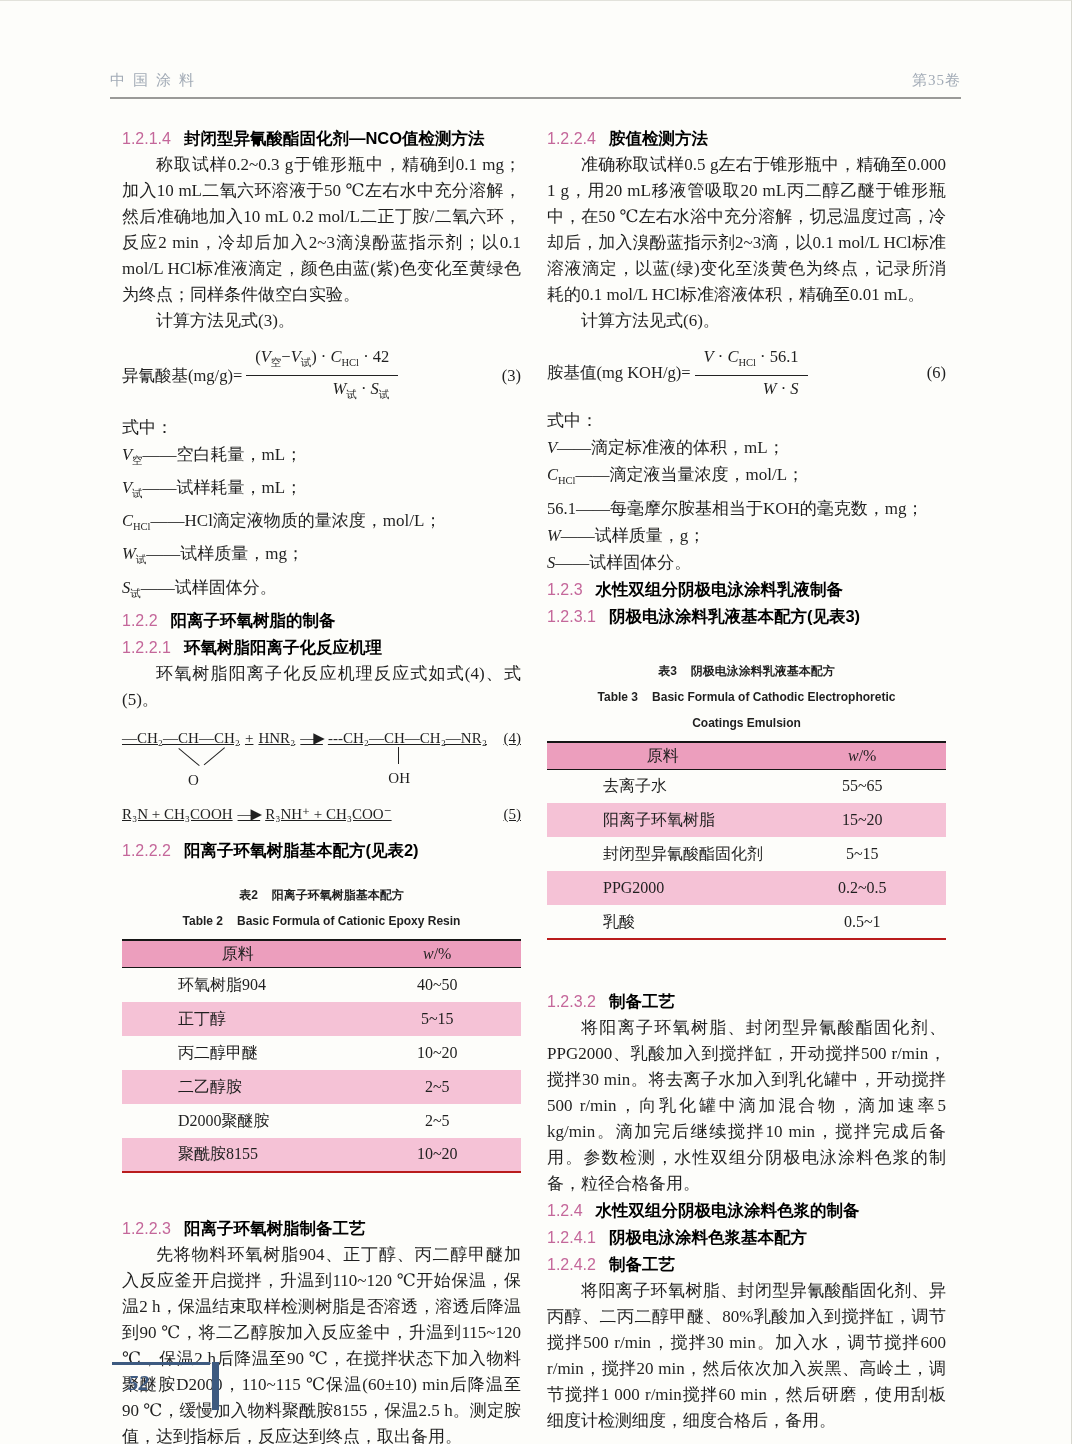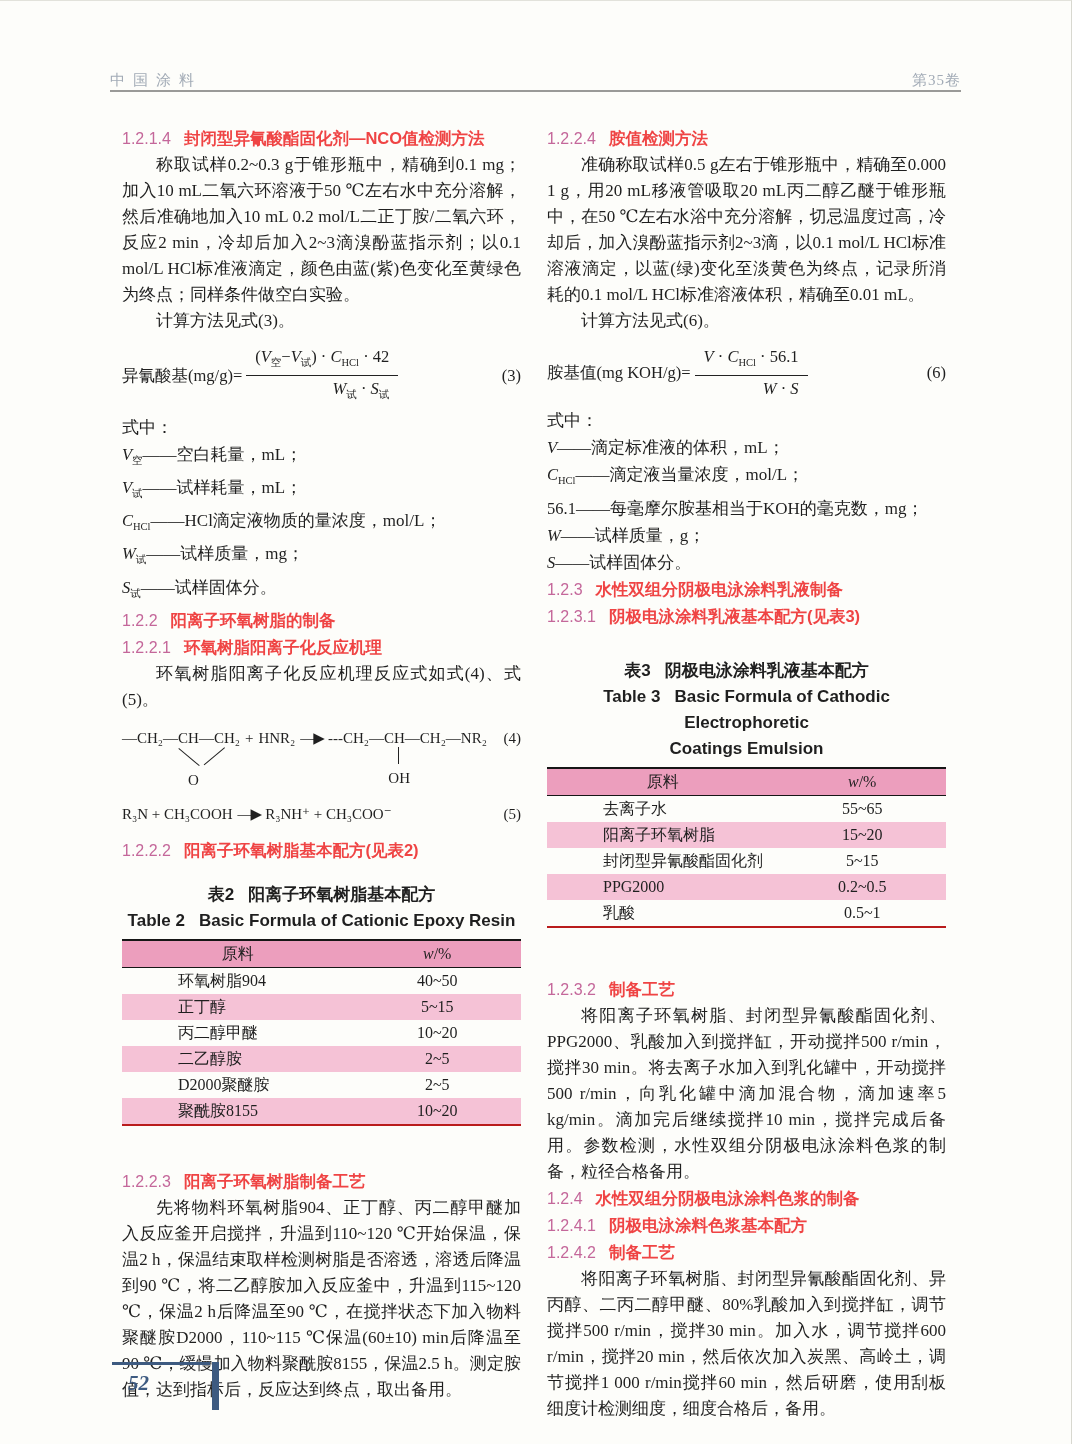--- a/index.html
+++ b/index.html
@@ -7,68 +7,68 @@
   .page {
     width:1072px; height:1444px; margin:0 auto; position:relative;
     background:#fdfdfa; overflow:hidden;
     font-family:"Liberation Serif","DejaVu Serif",serif; color:#1f1f1f;
     border-top:1px solid #e2e2db; border-right:1px solid #d8d8d0;
   }
   
   .page-header {
     position:absolute; top:70px; left:110px; right:110px;
     display:flex; justify-content:space-between; align-items:flex-end;
-    border-bottom:2px solid #9a9a98;
+    padding-bottom:7px; border-bottom:2px solid #9a9a98;
     color:#a2abb6; font-size:15px;
   }
   .journal { letter-spacing:8px; }
   .volume  { letter-spacing:1px; }
   
   .content { position:absolute; top:124px; left:122px; display:flex; gap:26px; }
   .col { width:399px; font-size:17px; line-height:26px; text-align:justify; }
   
   .sec { display:flex; gap:13px; align-items:baseline; font-size:16.5px;
          line-height:27px; font-weight:bold; text-align:left;
          font-family:"Liberation Sans","DejaVu Sans",sans-serif; }
   .sec-num { color:#c4679a; font-weight:normal; font-size:16px; white-space:nowrap; }
-  .sec-title { color:#ef4444; }
+  .sec-title { color:#000000; }
   p.body { text-indent:2em; }
   
   .formula { display:flex; align-items:center; margin:10px 0 6px; font-size:16.5px; }
   .f-lhs { white-space:nowrap; }
   .frac { display:inline-flex; flex-direction:column; align-items:flex-end; margin-left:4px; }
   .frac .num, .frac .den { padding:0 9px; line-height:25px; white-space:nowrap; }
   .frac .num { border-bottom:1.4px solid #222; }
   .var { font-style:italic; }
   sub { font-size:10.5px; }
   .eqno { margin-left:auto; padding-left:6px; }
   .defline { line-height:27px; text-align:left; }
   .defline .term { font-size:16.5px; }
   
   .chem { font-size:15px; text-align:left; }
-  .chem-row { display:flex; align-items:center; gap:5px; white-space:nowrap; }
+  .chem-row { display:flex; align-items:center; gap:5px; white-space:nowrap;text-decoration:underline; }
   .eq4-wrap { margin-top:12px; margin-bottom:50px; }
   .eq5-row { margin:6px 0 10px; }
   .grp { position:relative; display:inline-block; }
   .bond { position:absolute; display:block; background:#222; }
   .bl { width:27px; height:1.3px; left:48%; top:23px; transform:rotate(40deg); transform-origin:left top; }
   .br { width:27px; height:1.3px; left:87%; top:23px; transform:rotate(140deg); transform-origin:left top; }
   .o-atom { position:absolute; left:56%; top:42px; }
   .ohb { width:1.3px; height:17px; left:44%; top:22px; }
   .oh-label { position:absolute; left:38%; top:40px; }
   .arrow { letter-spacing:-2px; }
   
-  .tbl-cap { text-align:center; font-weight:bold; font-size:17px; line-height:26px;
+  .tbl-cap { text-align:center; font-weight:bold; font-size:12px; line-height:26px;
              font-family:"Liberation Sans","DejaVu Sans",sans-serif; }
   .cap-label { margin-right:14px; }
   table { width:100%; border-collapse:collapse; margin-top:5px;
           border-top:2px solid #161616; border-bottom:2px solid #b91c1c; font-size:16px; }
   thead th { background:#ec9ebd; border-bottom:1.6px solid #161616;
              font-weight:normal; height:27px; }
-  tbody td { height:26px; }
+  tbody td { height:34px; }
   tbody tr:nth-child(even) { background:#f5c2d6; }
   .c-name { text-align:left; padding-left:56px; }
   .c-val  { text-align:center; width:42%; }
   th.c-name { text-align:center; padding-left:0; }
   .cap-top2 { margin-top:18px; }
   .cap-top3 { margin-top:28px; }
   .after-tbl2 { margin-top:42px; }
   .after-tbl3 { margin-top:48px; }
   
   .page-footer { position:absolute; left:112px; bottom:34px; display:flex; align-items:flex-start; }

